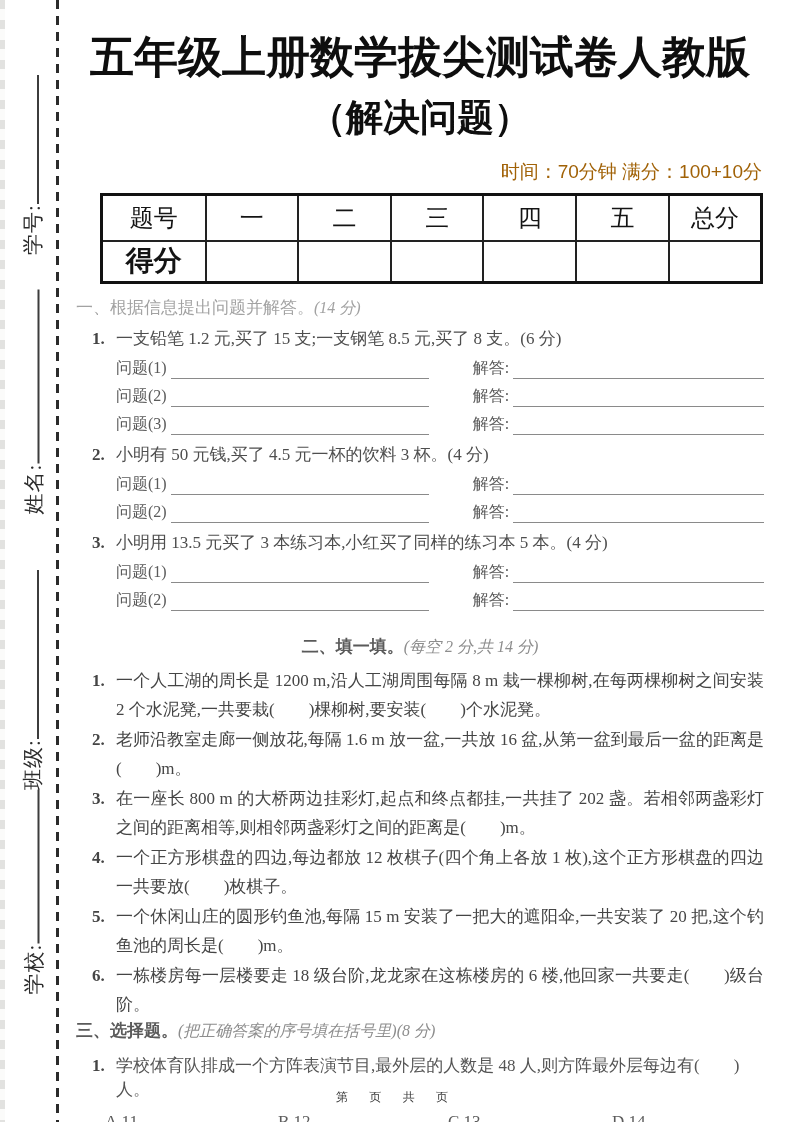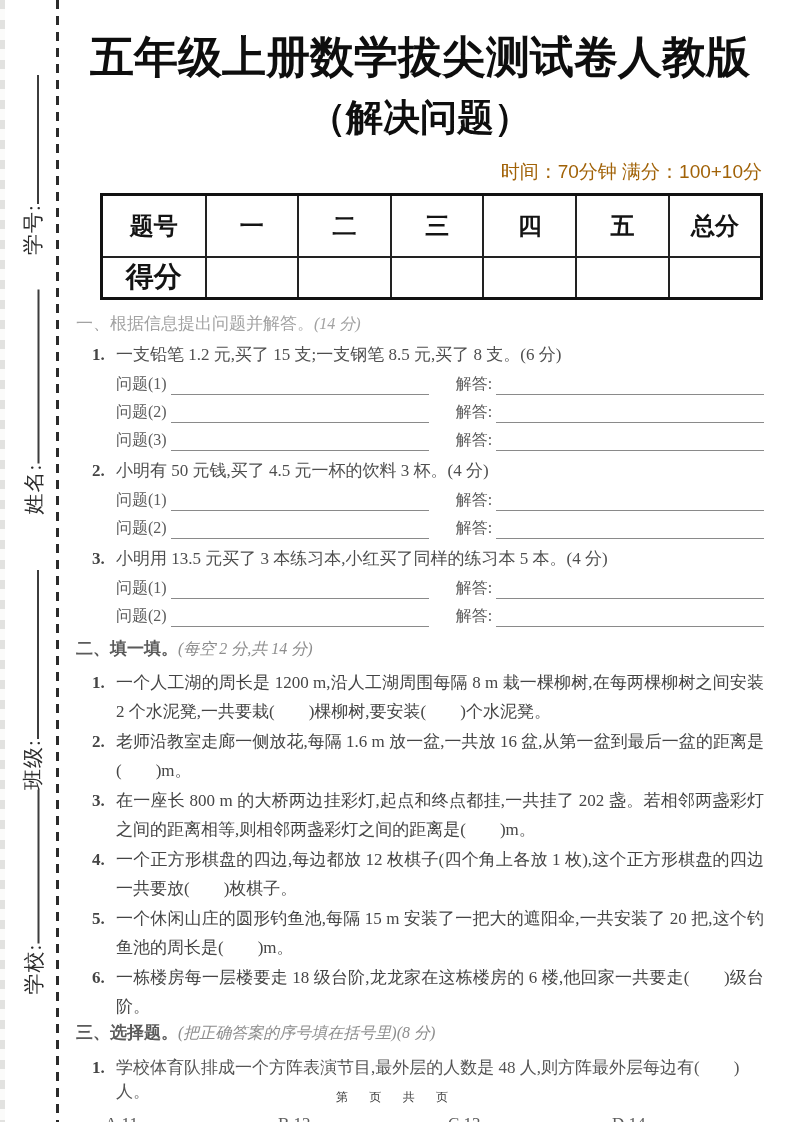--- a/index.html
+++ b/index.html
@@ -27,38 +27,38 @@
     font-weight:bold; font-size:44px; color:#0e0e0e; letter-spacing:0px; }
   .subtitle { margin-top:6px; text-align:center; font-family:"Liberation Sans", sans-serif;
     font-weight:bold; font-size:37px; color:#0e0e0e; }
   .info { margin-top:16px; text-align:right; font-family:"Liberation Sans", sans-serif;
     font-size:19px; color:#a16207; padding-right:2px; }
 
   table.score { margin:8px 0 0 24px; width:663px; border-collapse:collapse;
     font-family:"Liberation Sans", sans-serif; color:#141414; table-layout:fixed; }
   table.score th, table.score td { border:2px solid #222; text-align:center; }
   table.score { border:3px solid #111; }
-  tr.score-head th { height:62px; font-size:24px; font-weight:bold; }
+  tr.score-head th { height:46px; font-size:24px; font-weight:normal; }
   tr.score-row td { height:42px; font-size:28px; font-weight:bold; }
   col.c0 { width:104px; }
 
   .sec-head { margin-top:12px; font-size:17px; }
   .sec1 .sec-head, .sec1 .sec-note { color:#a2a2a2; }
   .sec-head .h { color:#5a5a5a; font-weight:bold; }
   .sec1 .sec-head .h { color:#a2a2a2; font-weight:normal; }
   .sec-note { font-style:italic; color:#8d8d8d; font-size:16px; }
 
   .q { position:relative; margin-top:8px; padding-left:40px; font-size:17px; color:#4e4e4e; line-height:24px; }
   .q-num { position:absolute; left:16px; font-weight:bold; color:#454545; }
 
   .qa-row { display:flex; align-items:flex-end; margin:4px 0 0 40px; height:24px;
     font-size:16px; color:#5a5a5a; }
   .qa-row .blank { border-bottom:1.5px solid #8a8a8a; }
   .q-line { width:258px; margin-left:4px; height:18px; }
-  .a-label { margin-left:27px;text-align:right; }
+  .a-label { margin-left:44px;text-align:right; }
   .a-line { flex:1; margin-left:4px; height:18px; }
 
   .fill { position:relative; margin-top:1px; padding-left:40px; font-size:17px;
     color:#454545; line-height:29px; text-align:justify; }
   .fill .q-num { top:0; }
 
   .choice { position:relative; margin-top:12px; padding-left:40px; font-size:17px;
     color:#555555; line-height:24px; }
   .opts { display:grid; grid-template-columns:173px 170px 164px auto;
     margin:10px 0 0 29px; font-size:17px; color:#5c5c5c; }
@@ -182,21 +182,21 @@
       </div>
       <div class="qa-row">
         <span>问题(2)</span>
         <span class="blank q-line"></span>
         <span class="a-label">解答:</span>
         <span class="blank a-line"></span>
       </div>
     </div>
 
     <div>
-      <div class="sec-head" style="margin-top:10px;"><span class="h">二、填一填。</span><span class="sec-note">(每空 2 分,共 14 分)</span></div>
+      <div class="sec-head" style="margin-top:24px;text-align:center;"><span class="h">二、填一填。</span><span class="sec-note">(每空 2 分,共 14 分)</span></div>
 
       <div class="fill" style="margin-top:8px;">
         <span class="q-num">1.</span>
         <span>一个人工湖的周长是 1200 m,沿人工湖周围每隔 8 m 栽一棵柳树,在每两棵柳树之间安装 2 个水泥凳,一共要栽(　　)棵柳树,要安装(　　)个水泥凳。</span>
       </div>
       <div class="fill">
         <span class="q-num">2.</span>
         <span>老师沿教室走廊一侧放花,每隔 1.6 m 放一盆,一共放 16 盆,从第一盆到最后一盆的距离是(　　)m。</span>
       </div>
       <div class="fill">

